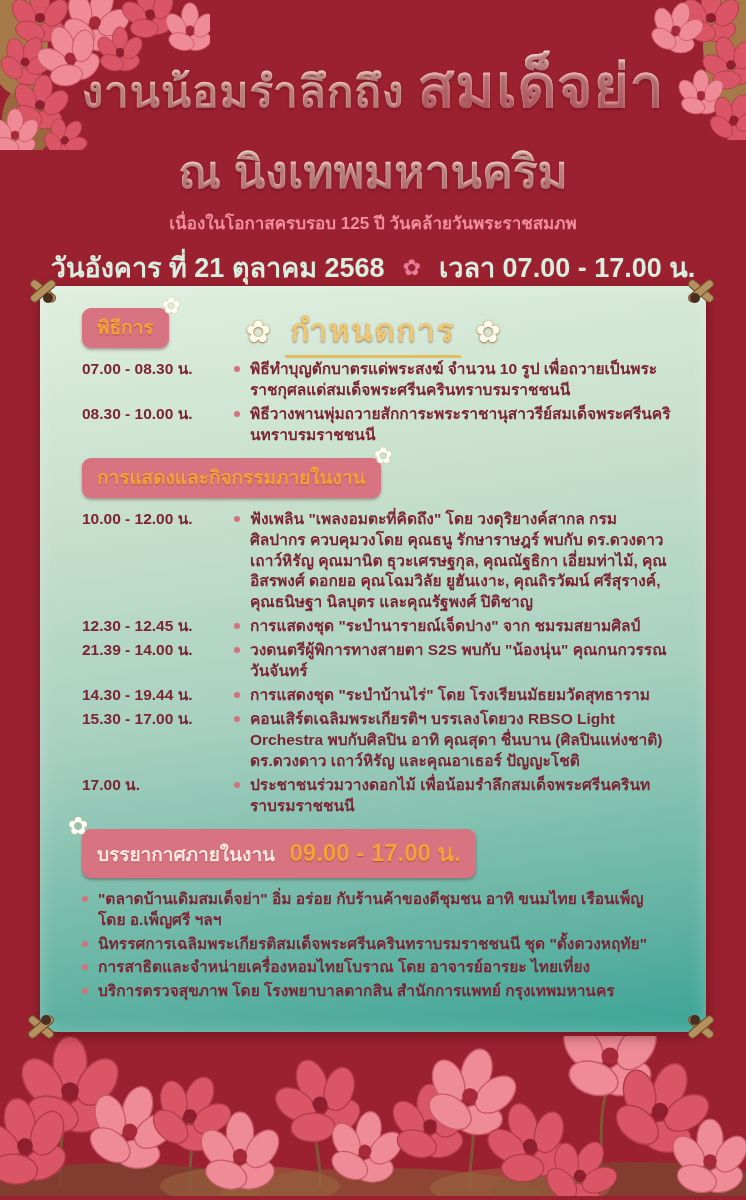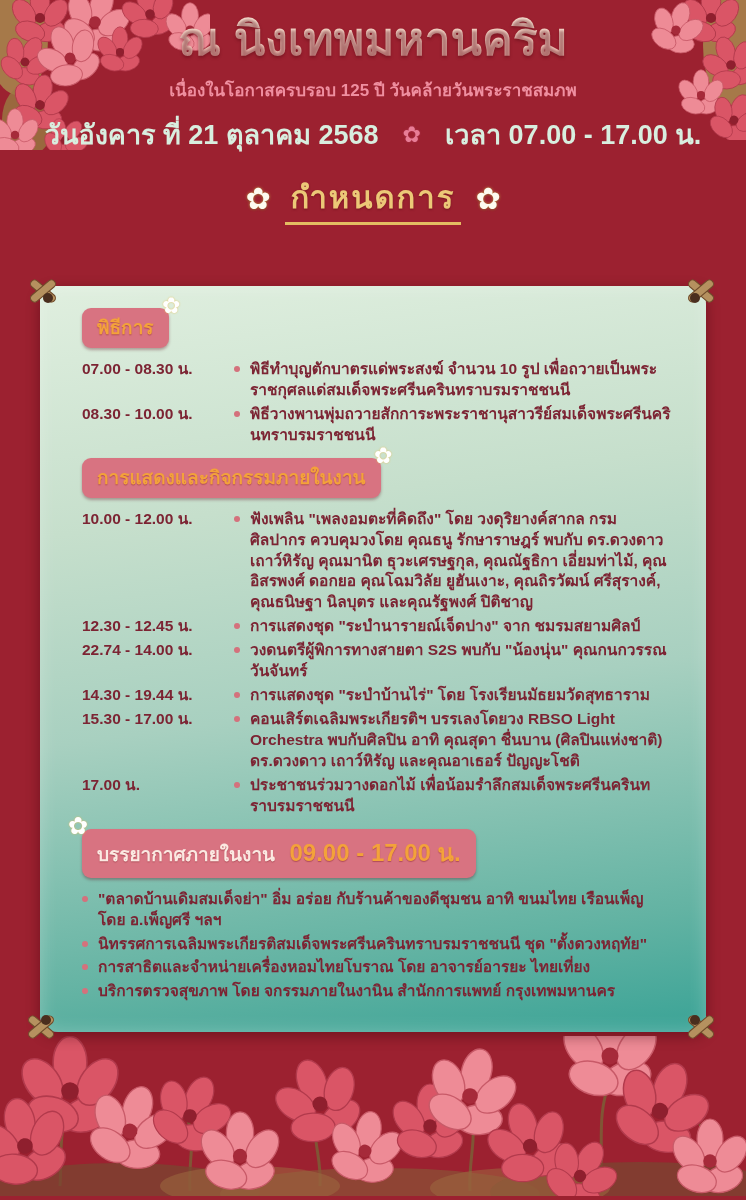--- a/index.html
+++ b/index.html
@@ -16,21 +16,21 @@
     text-shadow:0 2px 3px rgba(90,10,20,.45);}
   .title1 .emph{font-size:60px;font-weight:bold;
     background:linear-gradient(180deg,#fbd9d2 5%,#f0a7a8 60%,#e4848e 100%);
     -webkit-background-clip:text;background-clip:text;color:transparent;}
   .title2{margin-top:2px;font-size:46px;font-weight:bold;
     background:linear-gradient(180deg,#fdf0de 10%,#f3c3b8 70%,#eda9a8 100%);
     -webkit-background-clip:text;background-clip:text;color:transparent;
     text-shadow:0 2px 3px rgba(90,10,20,.45);}
   .occasion{margin-top:1px;font-size:17px;font-weight:bold;color:#ef8fa0;}
   .dateline{margin-top:10px;font-size:27px;font-weight:bold;color:#d8eedf;
-    display:flex;align-items:center;justify-content:center;gap:24px;}
+    display:flex;align-items:center;justify-content:center;gap:18px;}
   .blossom{color:#e87d96;font-size:22px;line-height:1;
     text-shadow:0 0 2px #b23a55;}
   .sched-wrap{margin-top:16px;display:flex;align-items:center;justify-content:center;gap:14px;}
   .sched-h{font-size:31px;font-weight:bold;color:#ecc877;
     border-bottom:3px solid #e3bd62;padding:0 6px 0 6px;letter-spacing:2px;
     text-shadow:0 1px 2px rgba(80,10,15,.5);}
   .plum{font-size:30px;color:#fdfbef;line-height:1;
     text-shadow:0 0 3px #caa84e, 0 1px 2px rgba(80,10,15,.55);}
   
   .panel{position:absolute;left:40px;top:286px;width:666px;height:746px;z-index:2;
@@ -115,20 +115,21 @@
     <ellipse cx="115" cy="45" rx="28" ry="60" fill="#a8884e" opacity="0.85"></ellipse>
     <use href="#fl5" transform="translate(95,18) scale(1.5)"></use>
     <use href="#fl5l" transform="translate(60,30) scale(1.35) rotate(18)"></use>
     <use href="#fl5" transform="translate(115,65) scale(1.4) rotate(-20)"></use>
     <use href="#fl5l" transform="translate(85,95) scale(1.2)"></use>
     <use href="#fl5" transform="translate(118,120) scale(1.3) rotate(25)"></use>
   </svg>
 </div>
 
 <div class="hdr">
+  <div class="title1"><span>งานน้อมรำลึกถึง </span><span class="emph">สมเด็จย่า</span></div>
   <div class="title2">ณ นิงเทพมหานคริม</div>
   <div class="occasion">เนื่องในโอกาสครบรอบ 125 ปี วันคล้ายวันพระราชสมภพ</div>
   <div class="dateline">
     <span>วันอังคาร ที่  21 ตุลาคม 2568</span>
     <span class="blossom">✿</span>
     <span>เวลา 07.00 - 17.00 น.</span>
   </div>
   <div class="sched-wrap">
     <span class="plum">✿</span>
     <span class="sched-h">กำหนดการ</span>
@@ -203,21 +204,21 @@
         <span class="time">10.00 - 12.00 น.</span>
         <span class="dot"></span>
         <span class="txt">ฟังเพลิน "เพลงอมตะที่คิดถึง" โดย วงดุริยางค์สากล กรมศิลปากร ควบคุมวงโดย คุณธนู รักษาราษฎร์ พบกับ ดร.ดวงดาว เถาว์หิรัญ คุณมานิต ธุวะเศรษฐกุล, คุณณัฐธิกา เอี่ยมท่าไม้, คุณอิสรพงศ์ ดอกยอ คุณโฉมวิลัย ยูฮันเงาะ, คุณถิรวัฒน์ ศรีสุรางค์, คุณธนิษฐา นิลบุตร และคุณรัฐพงศ์ ปิติชาญ</span>
       </div>
       <div class="row">
         <span class="time">12.30 - 12.45 น.</span>
         <span class="dot"></span>
         <span class="txt">การแสดงชุด "ระบำนารายณ์เจ็ดปาง" จาก ชมรมสยามศิลป์</span>
       </div>
       <div class="row">
-        <span class="time">22.74 - 14.00 น.</span>
+        <span class="time">21.39 - 14.00 น.</span>
         <span class="dot"></span>
         <span class="txt">วงดนตรีผู้พิการทางสายตา S2S พบกับ "น้องนุ่น" คุณกนกวรรณ วันจันทร์</span>
       </div>
       <div class="row">
         <span class="time">14.30 - 19.44 น.</span>
         <span class="dot"></span>
         <span class="txt">การแสดงชุด "ระบำบ้านไร่" โดย โรงเรียนมัธยมวัดสุทธาราม</span>
       </div>
       <div class="row">
         <span class="time">15.30 - 17.00 น.</span>
@@ -244,21 +245,21 @@
       <div class="bul">
           <span class="dot"></span>
           <span class="txt">นิทรรศการเฉลิมพระเกียรติสมเด็จพระศรีนครินทราบรมราชชนนี ชุด "ตั้งดวงหฤทัย"</span>
         </div>
       <div class="bul">
           <span class="dot"></span>
           <span class="txt">การสาธิตและจำหน่ายเครื่องหอมไทยโบราณ โดย อาจารย์อารยะ ไทยเที่ยง</span>
         </div>
       <div class="bul">
           <span class="dot"></span>
-          <span class="txt">บริการตรวจสุขภาพ โดย จกรรมภายในงานิน สำนักการแพทย์ กรุงเทพมหานคร</span>
+          <span class="txt">บริการตรวจสุขภาพ โดย โรงพยาบาลตากสิน สำนักการแพทย์ กรุงเทพมหานคร</span>
         </div>
       
       
       
       
     </div>
 
   </div>
 </div>
 

